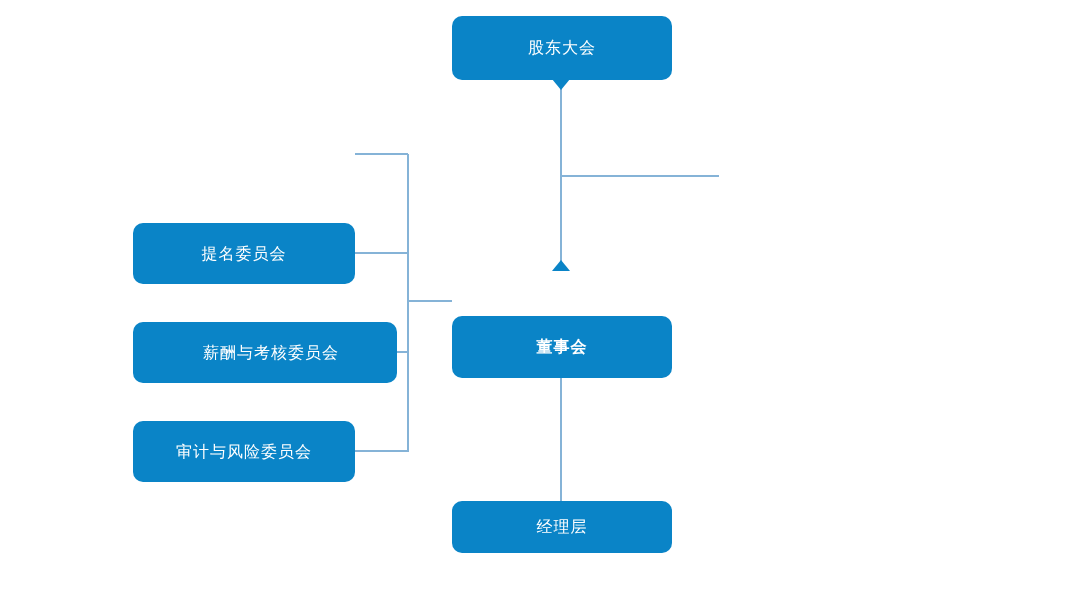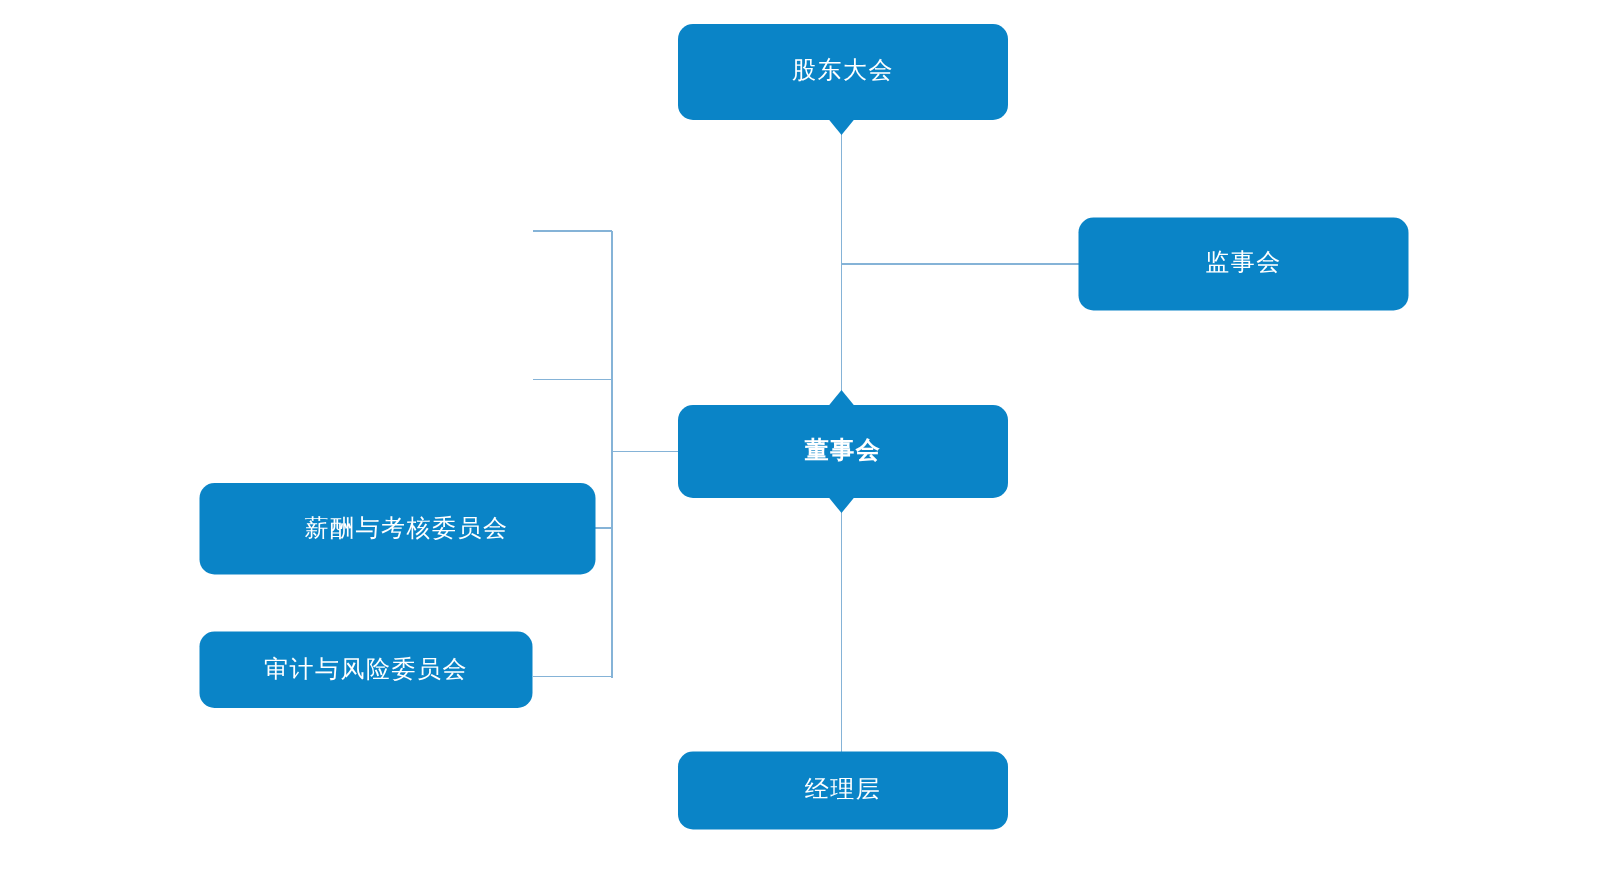--- a/index.html
+++ b/index.html
@@ -38,27 +38,27 @@
     color: var(--node-text);
     border-radius: 10px;
     display: flex;
     align-items: center;
     justify-content: center;
     font-size: 16px;
     letter-spacing: 1px;
     text-align: center;
     line-height: 1;
   }
-  .node.bold { font-weight: 700; }
+  .node.bold { font-weight: 700; margin-top: 46px; }
   
   .n-shareholders { left: 452px; top: 16px;  width: 220px; height: 64px; }
   .n-strategy     { left: 133px; top: 124px; width: 222px; height: 61px; }
   .n-nomination   { left: 133px; top: 223px; width: 222px; height: 61px; }
   .n-remuneration { left: 133px; top: 322px; width: 264px; height: 61px; padding-left: 12px; }
-  .n-audit        { left: 133px; top: 421px; width: 222px; height: 51px; }
+  .n-audit        { left: 133px; top: 421px; width: 222px; height: 61px; }
   .n-board        { left: 452px; top: 270px; width: 220px; height: 62px; }
   .n-supervisory  { left: 719px; top: 145px; width: 220px; height: 62px; }
   .n-management   { left: 452px; top: 501px; width: 220px; height: 52px; }
 </style>
 </head>
 <body>
 
 <div class="canvas">
 
   <svg class="connector-layer" viewBox="0 0 1080 592" xmlns="http://www.w3.org/2000/svg">
@@ -81,34 +81,34 @@
     <polygon class="tail" points="552,79 570,79 561,90"></polygon>
     <polygon class="tail" points="552,271 570,271 561,260"></polygon>
     <polygon class="tail" points="552,331 570,331 561,342"></polygon>
   </svg>
 
   <div class="node n-shareholders">
     <span>股东大会</span>
   </div>
 
 
+  <div class="node n-nomination">
+    <span>提名委员会</span>
+  </div>
 
   <div class="node n-remuneration">
     <span>薪酬与考核委员会</span>
   </div>
 
   <div class="node n-audit">
     <span>审计与风险委员会</span>
   </div>
 
   <div class="node n-board bold">
     <span>董事会</span>
   </div>
 
-  <div class="node n-supervisory">
-    <span>监事会</span>
-  </div>
 
   <div class="node n-management">
     <span>经理层</span>
   </div>
 
 </div>
 
 </body></html>

